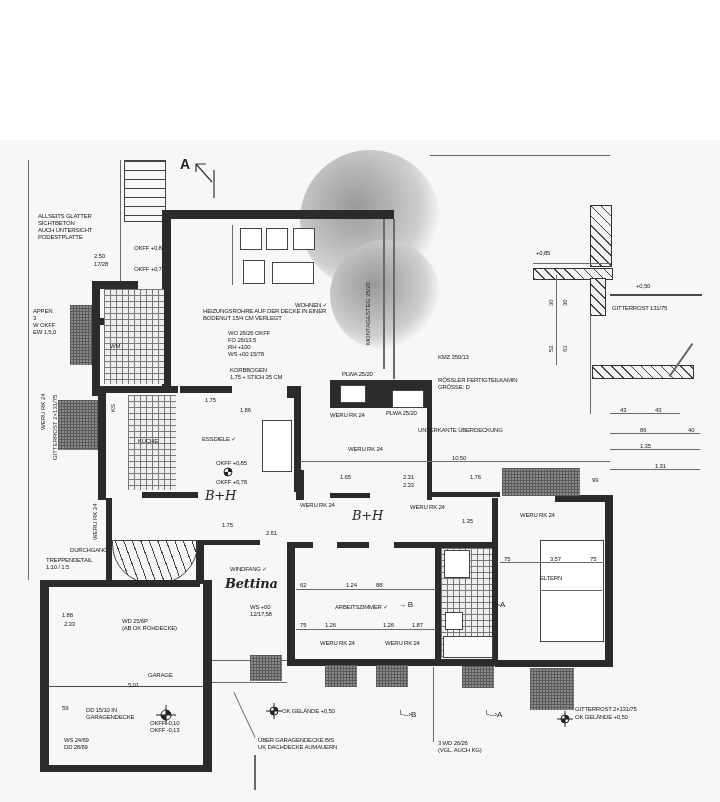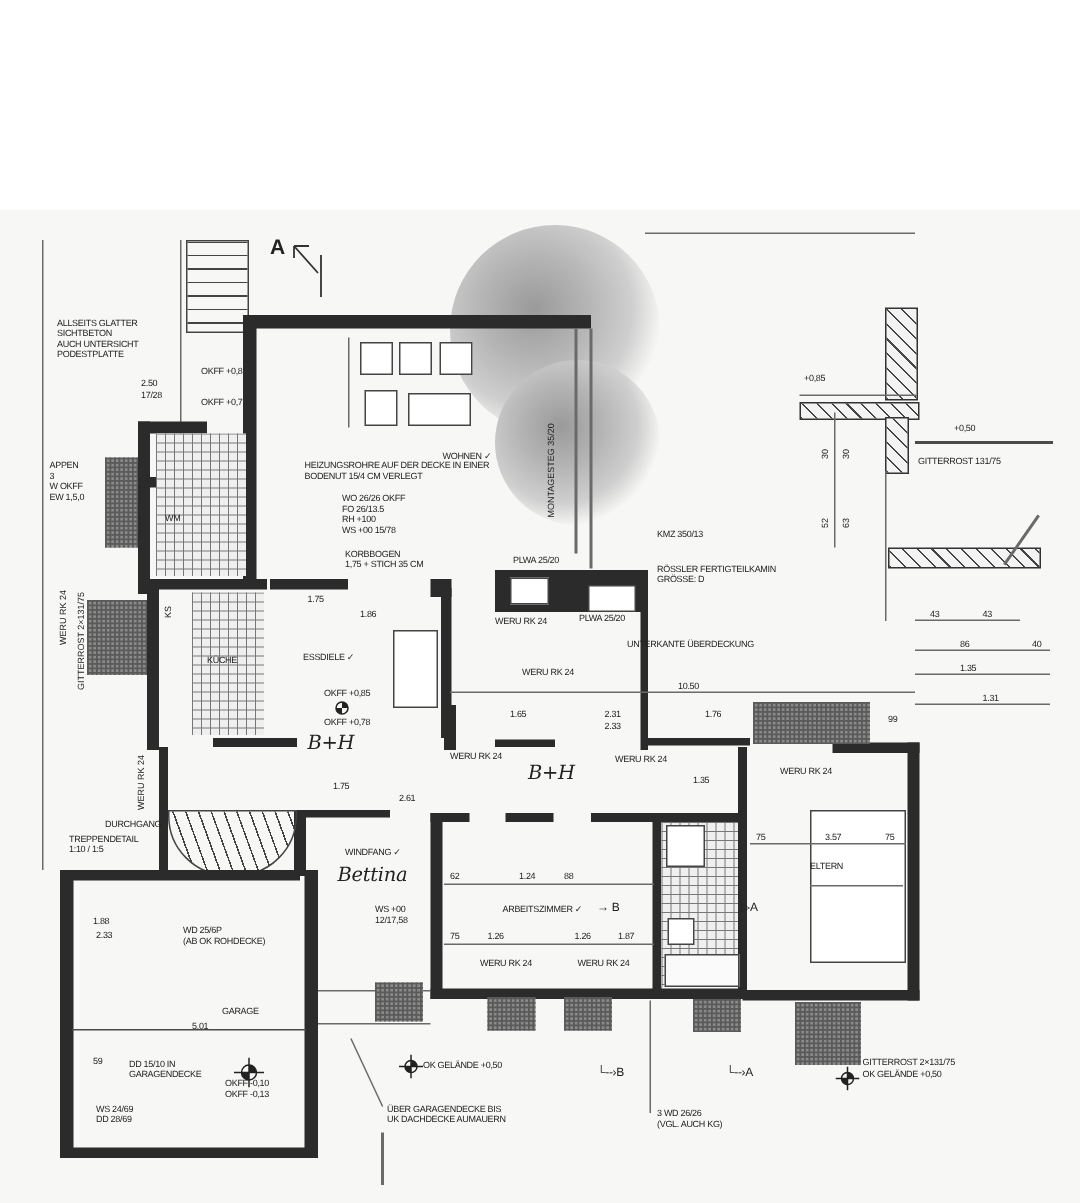--- a/index.html
+++ b/index.html
@@ -218,21 +218,21 @@
 <div class="lbl sm" style="left:110px;top:343px;">WM</div>
 <div class="vlbl" style="left:110px;top:412px;">KS</div>
 
 <div class="lbl hand" style="left:352px;top:512px;">B+H</div>
 <div class="lbl sm" style="left:300px;top:502px;">WERU RK 24</div>
 <div class="lbl sm" style="left:410px;top:504px;">WERU RK 24</div>
 <div class="lbl sm" style="left:520px;top:512px;">WERU RK 24</div>
 <div class="lbl sm" style="left:462px;top:518px;">1.35</div>
 
 <div class="lbl sm" style="left:230px;top:566px;">WINDFANG ✓</div>
-<div class="lbl hand" style="left:225px;top:580px;">Bettina</div>
+<div class="lbl hand" style="left:225px;top:580px;font-weight:bold;">Bettina</div>
 <div class="lbl sm" style="left:250px;top:604px;">
   <div>WS +00</div>
     <div>12/17,58</div>
 </div>
 
 <div class="lbl sm" style="left:335px;top:604px;">ARBEITSZIMMER ✓</div>
 <div class="lbl md" style="left:398px;top:600px;">→ <span>B</span></div>
 <div class="lbl sm" style="left:320px;top:640px;">WERU RK 24</div>
 <div class="lbl sm" style="left:385px;top:640px;">WERU RK 24</div>
 <div class="thin" style="left:296px;top:589px;width:140px;height:1px;"></div>

